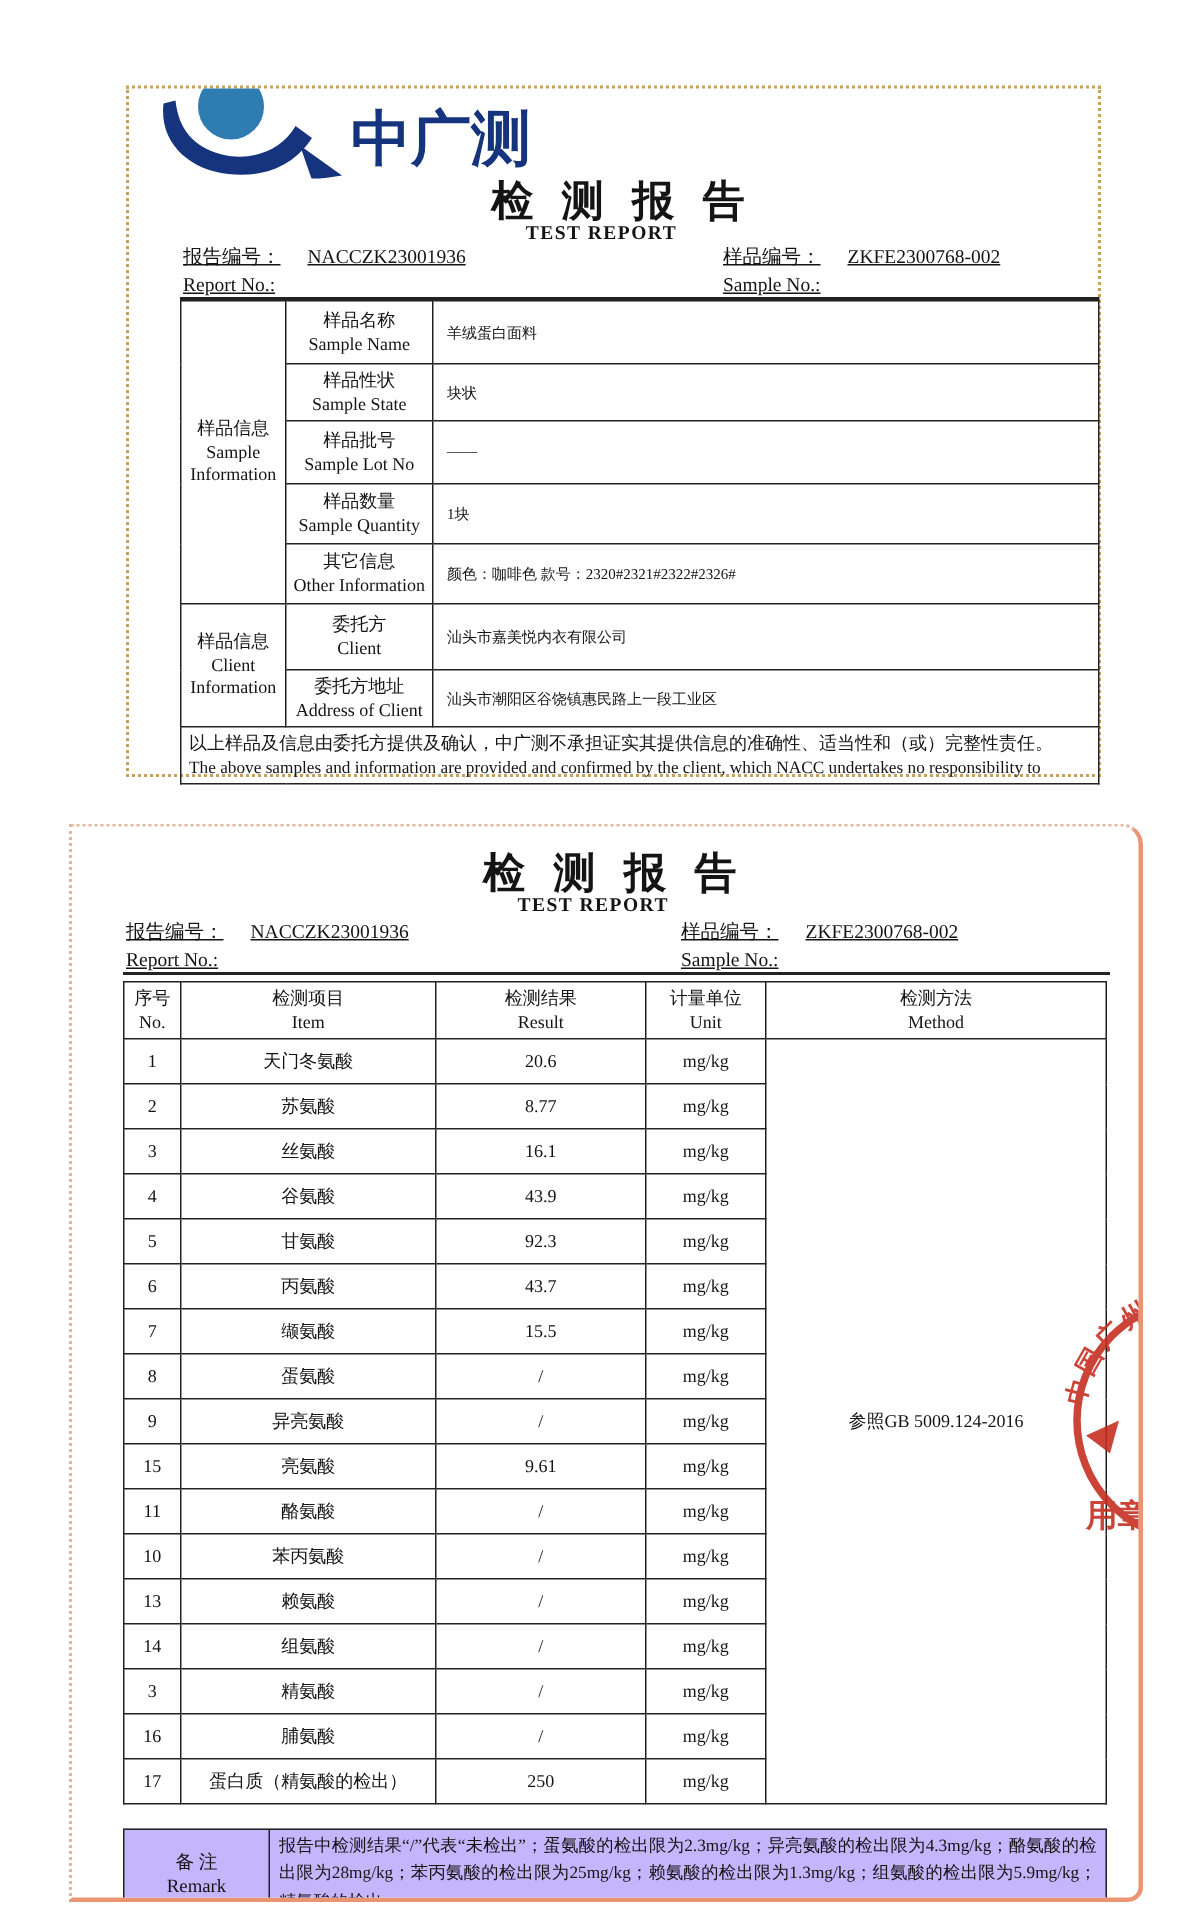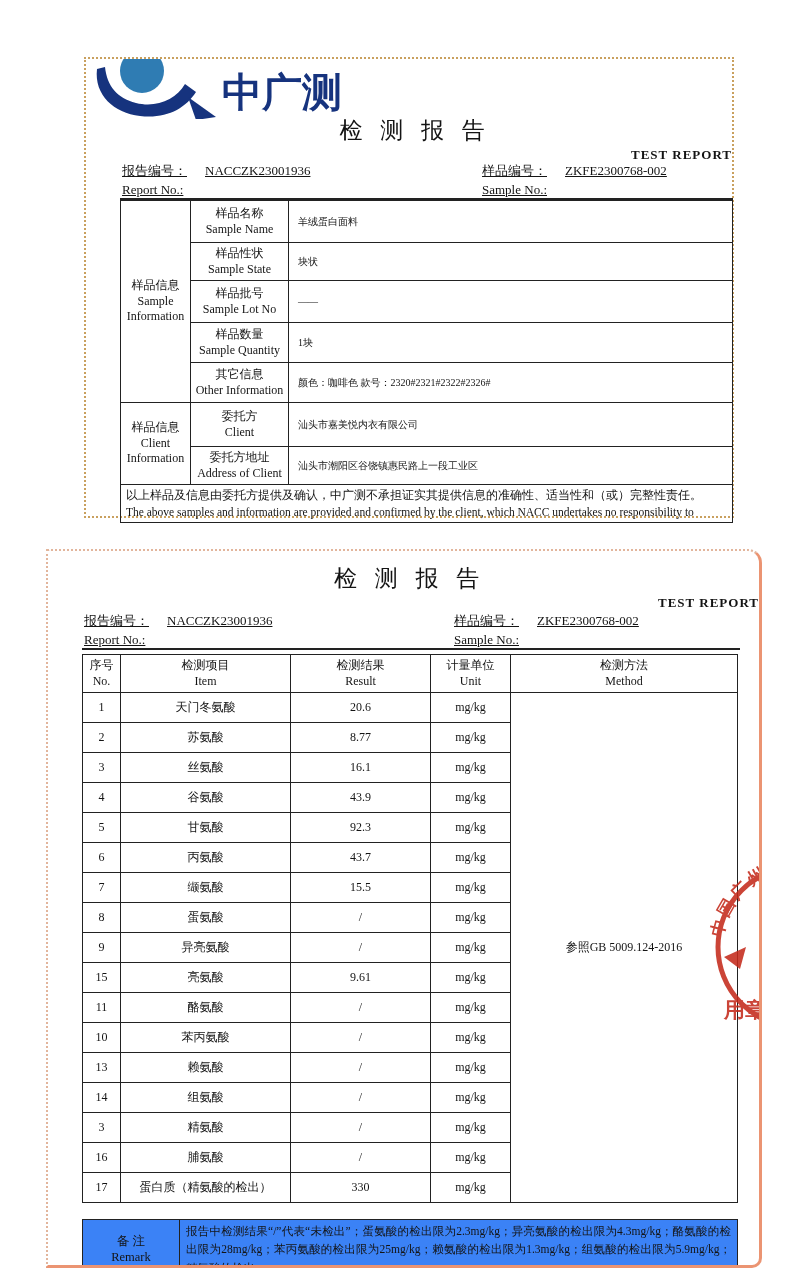--- a/index.html
+++ b/index.html
@@ -13,27 +13,27 @@
     left:84px;top:57px;width:650px;height:461px;
     border:2px dotted #c9a05e;
   }
   #page2{
     left:46px;top:549px;width:716px;height:719px;
     border-top:2px dotted #e2b59c;border-left:2px dotted #e2b59c;
     border-right:3px solid #eb9472;border-bottom:3px solid #eb9472;
     border-radius:0 14px 10px 0;
     overflow:hidden;
   }
-  .logo{position:absolute;left:4px;top:0;width:300px;height:60px;}
+  .logo{position:absolute;left:16px;top:0;width:300px;height:60px;}
   .doc-title{
     position:absolute;left:12px;right:0;text-align:center;
-    font-size:23px;font-weight:normal;letter-spacing:6px;white-space:nowrap;
+    font-size:28px;font-weight:bold;letter-spacing:6px;white-space:nowrap;
   }
   .doc-subtitle{
-    position:absolute;left:0;right:0;text-align:right;
+    position:absolute;left:0;right:16px;text-align:center;
     font-size:13px;font-weight:bold;letter-spacing:1px;
   }
   #page1 .doc-title{top:56px;}
   #page1 .doc-subtitle{top:88px;}
   #page2 .doc-title{top:12px;}
   #page2 .doc-subtitle{top:44px;}
   .nums{position:absolute;height:36px;border-bottom:2px solid #222;}
   #page1 .nums{top:103px;left:34px;width:613px;}
   #page2 .nums{top:61px;left:34px;width:658px;}
   .numblock{position:absolute;top:0;text-decoration:underline;}
@@ -48,21 +48,21 @@
   .ml{white-space:pre-line;line-height:1.3;}
   .t1{position:absolute;top:141px;left:34px;width:613px;}
   .t1 td.val{text-align:left;padding-left:9px;font-size:10px;}
   .t1 td.disc{padding:2px 5px;text-align:left;}
   .t1 .disc-cn{font-size:12px;line-height:1.4;}
   .t1 .disc-en{font-size:11.5px;line-height:1.4;}
   .t2{position:absolute;top:103px;left:34px;width:656px;}
   .t2 td{font-size:12px;}
   .remark{
     position:absolute;top:668px;left:34px;width:656px;height:60px;
-    border:1px solid #222;display:flex;box-sizing:border-box;background:#3b82f6;
+    border:1px solid #222;display:flex;box-sizing:border-box;background:#c4b5fd;
   }
   .remark-label{
     width:96px;border-right:1px solid #222;display:flex;align-items:center;
     justify-content:center;text-align:center;font-size:12.5px;
   }
   .remark-text{
     flex:1;padding:2px 6px;font-size:11.5px;line-height:1.6;text-align:justify;
   }
   .stamp{position:absolute;left:660px;top:298px;opacity:.88;pointer-events:none;}
 </style>
@@ -290,21 +290,21 @@
     </tr>
     <tr style="height:30px">
       <td>16</td>
       <td>脯氨酸</td>
       <td>/</td>
       <td>mg/kg</td>
     </tr>
     <tr style="height:30px">
       <td>17</td>
       <td>蛋白质（精氨酸的检出）</td>
-      <td>330</td>
+      <td>250</td>
       <td>mg/kg</td>
     </tr>
   </tbody>
     </table>
 
   <div class="remark">
     <div class="remark-label ml">备 注
 Remark</div>
     <div class="remark-text">报告中检测结果“/”代表“未检出”；蛋氨酸的检出限为2.3mg/kg；异亮氨酸的检出限为4.3mg/kg；酪氨酸的检出限为28mg/kg；苯丙氨酸的检出限为25mg/kg；赖氨酸的检出限为1.3mg/kg；组氨酸的检出限为5.9mg/kg；精氨酸的检出</div>
   </div>

